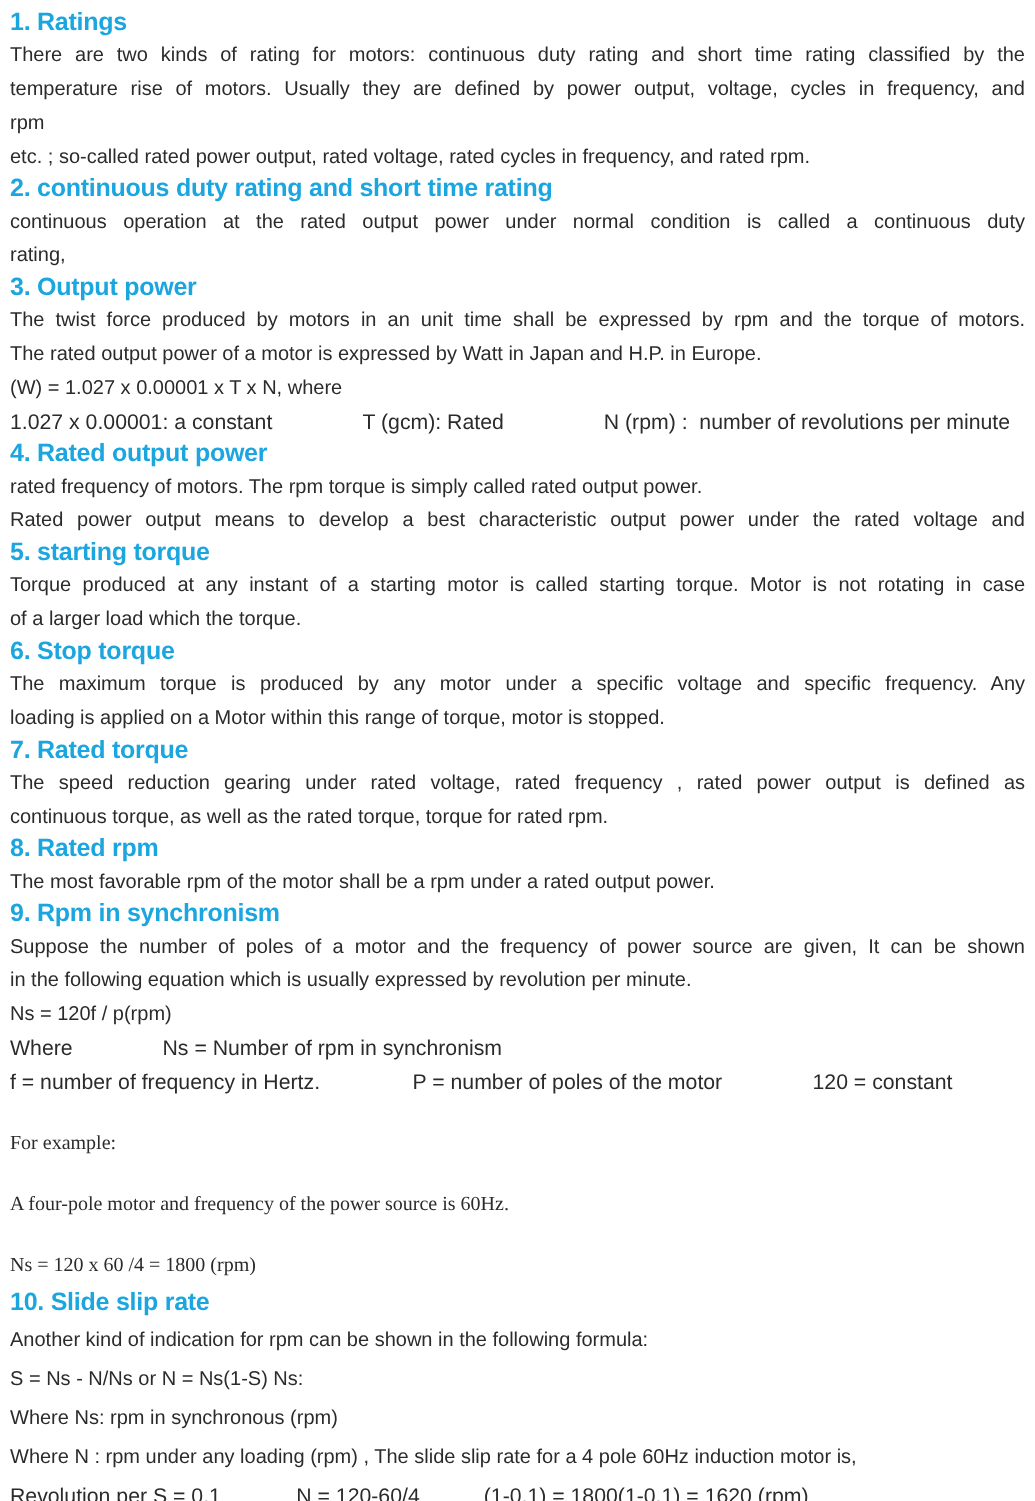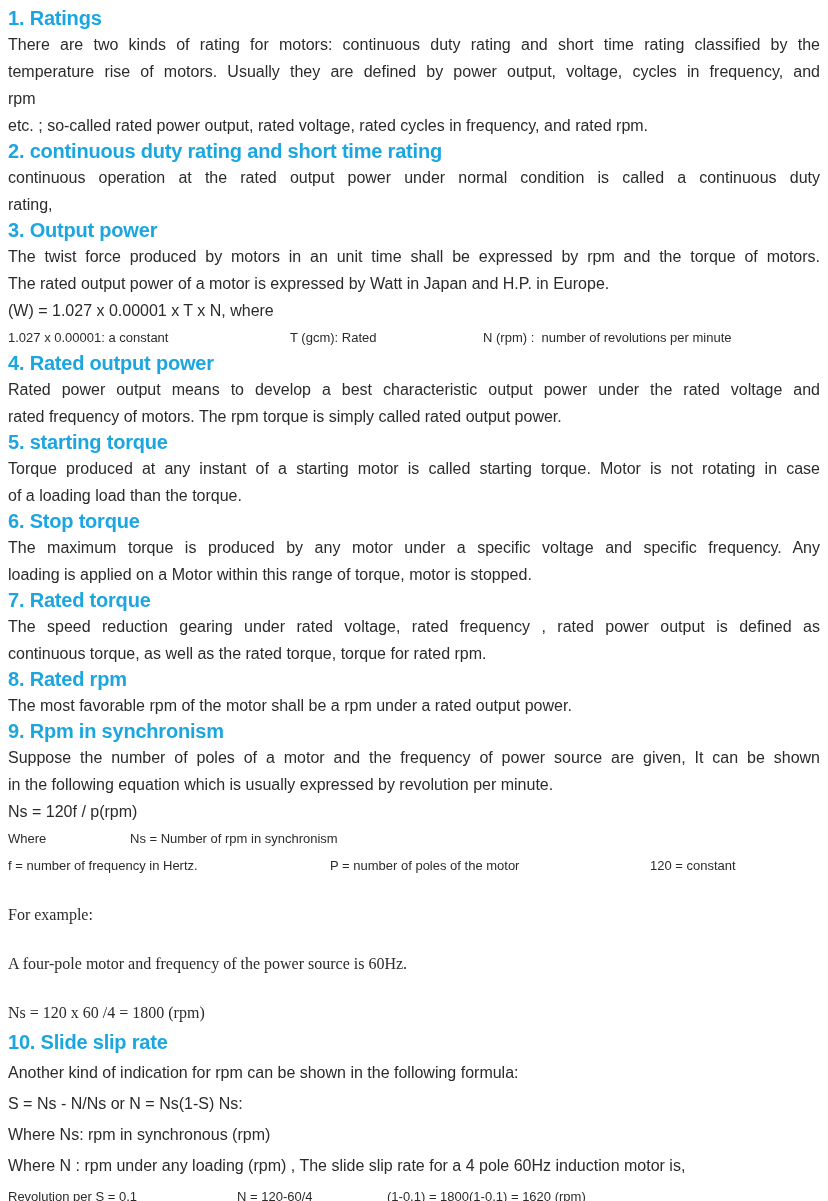--- a/index.html
+++ b/index.html
@@ -21,21 +21,21 @@
   }
   .ln {
     font-size: 16px;
     line-height: 27px;
     margin: 0;
     white-space: pre-wrap;
   }
   .j { text-align: justify; text-align-last: justify; }
   .row {
     display: flex;
-    font-size: 13px;
+    font-size: 17px;
     line-height: 27px;
   }
   .seg { white-space: pre; }
   .w282 { width: 282px; flex: 0 0 282px; }
   .w193 { width: 193px; flex: 0 0 193px; }
   .w122 { width: 122px; flex: 0 0 122px; }
   .w322 { width: 322px; flex: 0 0 322px; }
   .w320 { width: 320px; flex: 0 0 320px; }
   .w211 { width: 211px; flex: 0 0 211px; }
   .w150 { width: 150px; flex: 0 0 150px; margin-left: 18px; }
@@ -68,28 +68,28 @@
     <p class="ln">(W) = 1.027 x 0.00001 x T x N, where</p>
     <div class="row">
       <span class="seg w282">1.027 x 0.00001: a constant</span>
       <span class="seg w193">T (gcm): Rated</span>
       <span class="seg">N (rpm) :  number of revolutions per minute</span>
     </div>
   </section>
 
   <section>
     <h2 class="h">4. Rated output power</h2>
+    <p class="ln">rated frequency of motors. The rpm torque is simply called rated output power.</p>
     <p class="ln j">Rated power output means to develop a best characteristic output power under the rated voltage and</p>
-    <p class="ln">rated frequency of motors. The rpm torque is simply called rated output power.</p>
   </section>
 
   <section>
     <h2 class="h">5. starting torque</h2>
     <p class="ln j">Torque produced at any instant of a starting motor is called starting torque. Motor is not rotating in case</p>
-    <p class="ln">of a loading load than the torque.</p>
+    <p class="ln">of a larger load which the torque.</p>
   </section>
 
   <section>
     <h2 class="h">6. Stop torque</h2>
     <p class="ln j">The maximum torque is produced by any motor under a specific voltage and specific frequency. Any</p>
     <p class="ln">loading is applied on a Motor within this range of torque, motor is stopped.</p>
   </section>
 
   <section>
     <h2 class="h">7. Rated torque</h2>

